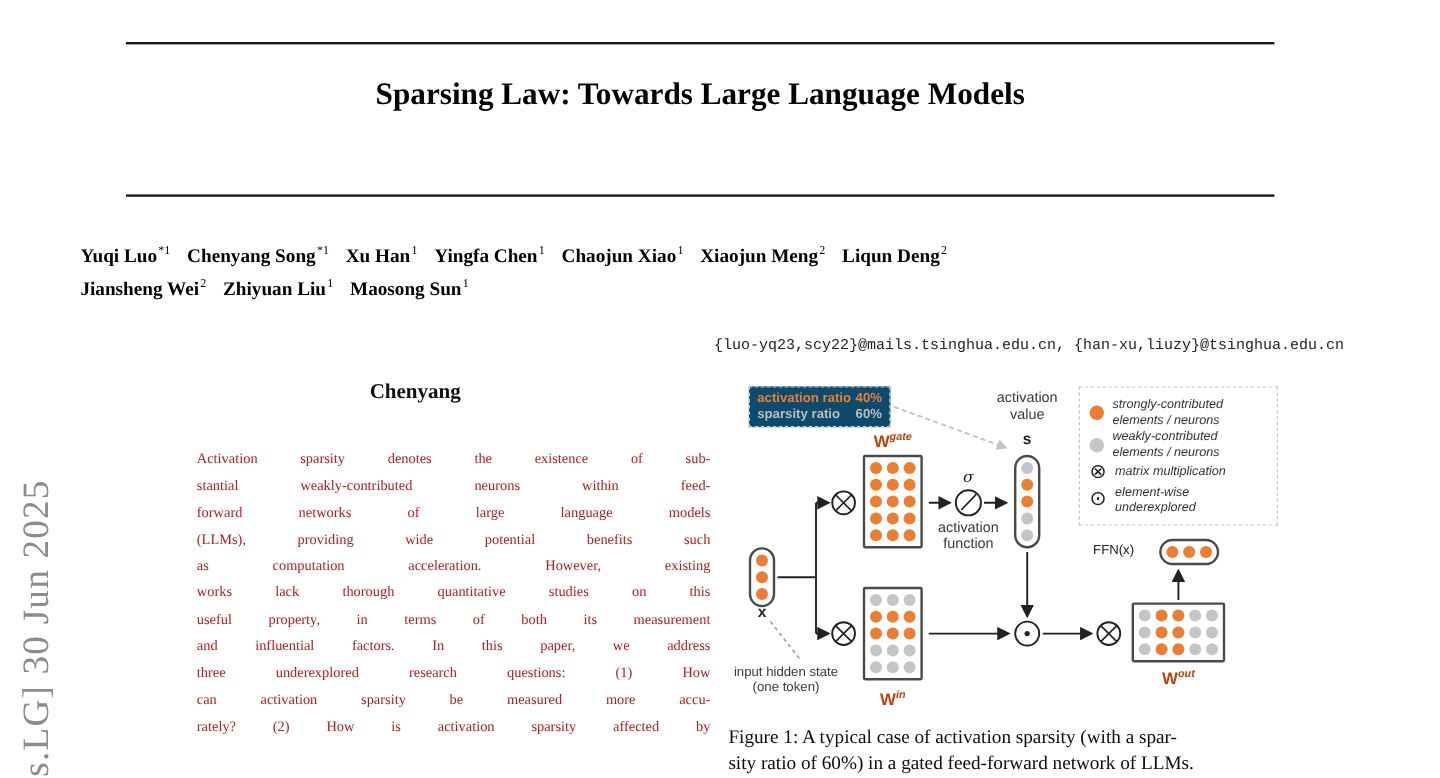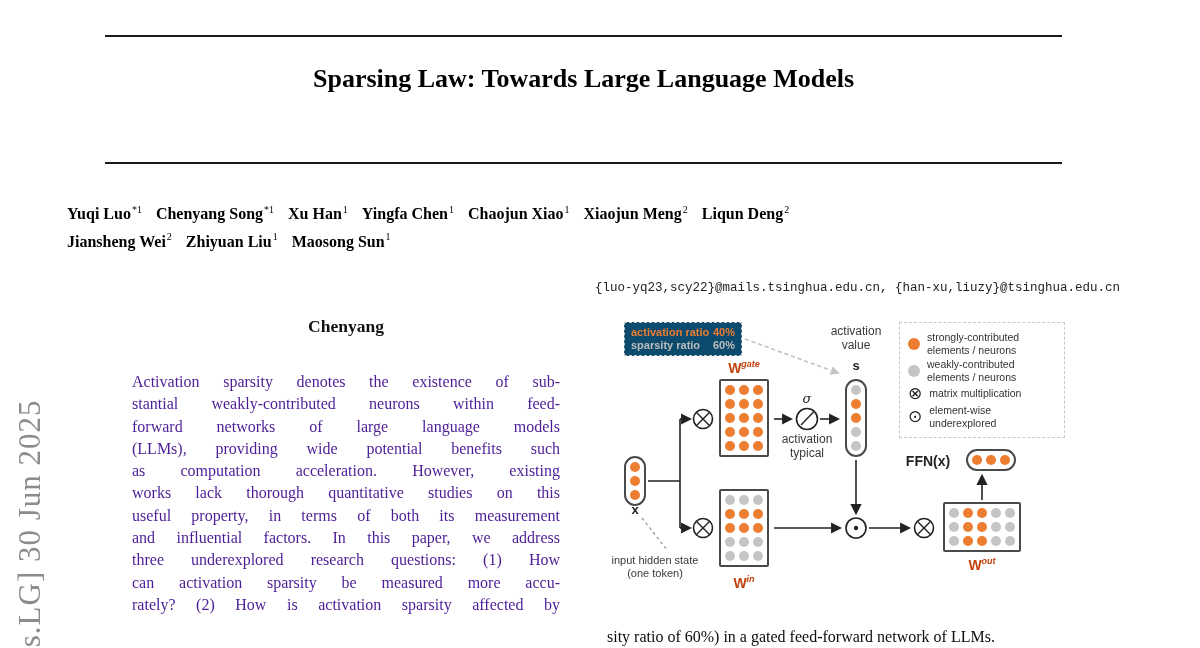--- a/index.html
+++ b/index.html
@@ -38,22 +38,22 @@
     font-family:"Liberation Mono",monospace;font-size:12.5px;color:#222;margin-top:27px;
   }
 
   
   .abstract-heading{
     position:absolute;left:132px;top:316px;width:428px;text-align:center;
     font-size:17.5px;font-weight:bold;
   }
   .abstract-body{position:absolute;left:132px;top:371px;width:428px;}
   .abs-line{
-    font-size:16px;line-height:22.3px;white-space:nowrap;
-    text-align:justify;text-align-last:justify;width:428px;color:#4c1d95;
+    font-size:12px;line-height:22.3px;white-space:nowrap;
+    text-align:justify;text-align-last:justify;width:428px;color:#b91c1c;margin-left:32px;
   }
 
   
   .caption{
     position:absolute;left:607px;top:604px;width:562px;
     font-size:16px;line-height:22px;color:#0c0c0c;
   }
 
   
   .figure{position:absolute;left:598px;top:312px;width:580px;height:290px;
@@ -75,21 +75,21 @@
   .x-label{left:27px;top:190px;width:20px;font-size:13px;font-weight:bold;color:#222;}
   .sigma-glyph{left:199px;top:79px;width:20px;font-size:13px;font-style:italic;
     font-family:"DejaVu Serif",serif;color:#222;}
   .act-fn-label{left:169px;top:120px;width:80px;font-size:12px;line-height:14px;}
   .input-hidden-label{left:0px;top:242px;width:114px;font-size:11px;line-height:13px;color:#3a3a3a;}
   .wgate-label{left:121px;top:47px;width:50px;}
   .win-label{left:121px;top:262px;width:50px;}
   .wout-label{left:344px;top:244px;width:80px;}
   .w-label{font-size:14px;font-weight:bold;color:#c2410c;font-family:"Liberation Sans",sans-serif;}
   .w-label sup{font-size:9px;font-style:italic;font-weight:bold;}
-  .ffn-label{left:304px;top:141px;width:52px;text-align:right;font-size:14px;font-weight:bold;color:#222;}
+  .ffn-label{left:304px;top:141px;width:52px;text-align:right;font-size:11px;font-weight:normal;color:#222;}
 
   .matrix{
     position:absolute;display:grid;gap:4px;padding:4px;background:#fff;
     border:2px solid #4a4a4a;border-radius:2px;box-sizing:content-box;
   }
   .matrix.wgate{left:121px;top:67px;grid-template-columns:repeat(3,10px);}
   .matrix.win{left:121px;top:177px;grid-template-columns:repeat(3,10px);}
   .matrix.wout{left:345px;top:190px;grid-template-columns:repeat(5,10px);}
 
   .pill{
@@ -102,21 +102,21 @@
   .x-pill{left:26px;top:144px;}
   .ffn-pill{left:368px;top:137px;}
 
   .dot{width:10px;height:10px;border-radius:50%;display:block;}
   .dot.o{background:var(--strong);}
   .dot.g{background:var(--weak);}
 
   .legend{
     position:absolute;left:301px;top:10px;width:166px;height:116px;
     border:1px dashed #c9c9c9;background:#fff;box-sizing:border-box;
-    padding:8px 8px;display:flex;flex-direction:column;justify-content:space-between;
+    padding:8px 8px;display:flex;flex-direction:column;justify-content:space-between;font-style:italic;
   }
   .legend-row{display:flex;align-items:center;gap:7px;}
   .legend-label{font-size:10.5px;line-height:12.5px;color:#333;}
   .legend-icon{flex:0 0 auto;display:inline-block;}
   .icon-strong-dot,.icon-weak-dot{width:12px;height:12px;border-radius:50%;}
   .icon-strong-dot{background:var(--strong);}
   .icon-weak-dot{background:var(--weak);}
   .icon-matrix-multiplication::before{content:"\2297";}
   .icon-element-wise-multiplication::before{content:"\2299";}
   .icon-matrix-multiplication,.icon-element-wise-multiplication{
@@ -261,21 +261,21 @@
       <span class="dot o"></span>
       <span class="dot o"></span>
       <span class="dot o"></span>
       <span class="dot o"></span>
       <span class="dot o"></span>
     </div>
 
   <div class="lbl sigma-glyph">σ</div>
   <div class="lbl act-fn-label">
     <span>activation</span><br>
-    <span>typical</span>
+    <span>function</span>
   </div>
 
   <div class="pill v x-pill">
       <span class="dot o"></span>
       <span class="dot o"></span>
       <span class="dot o"></span>
     </div>
   <div class="lbl x-label">x</div>
   <div class="lbl input-hidden-label">
     <span>input hidden state</span><br>
@@ -345,15 +345,15 @@
         <div class="legend-label">matrix multiplication</div>
       </div>
       <div class="legend-row">
         <span class="legend-icon icon-element-wise-multiplication"></span>
         <div class="legend-label">element-wise underexplored</div>
       </div>
     </div>
 </div>
 
 <div class="caption">
-  <br>
+  <span>Figure 1: A typical case of activation sparsity (with a spar-</span><br>
   <span>sity ratio of 60%) in a gated feed-forward network of LLMs.</span>
 </div>
 
 </body></html>

